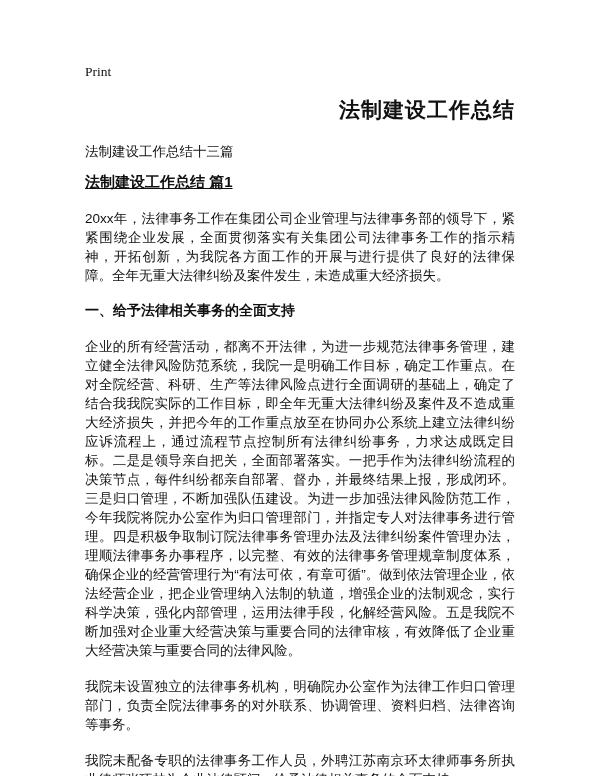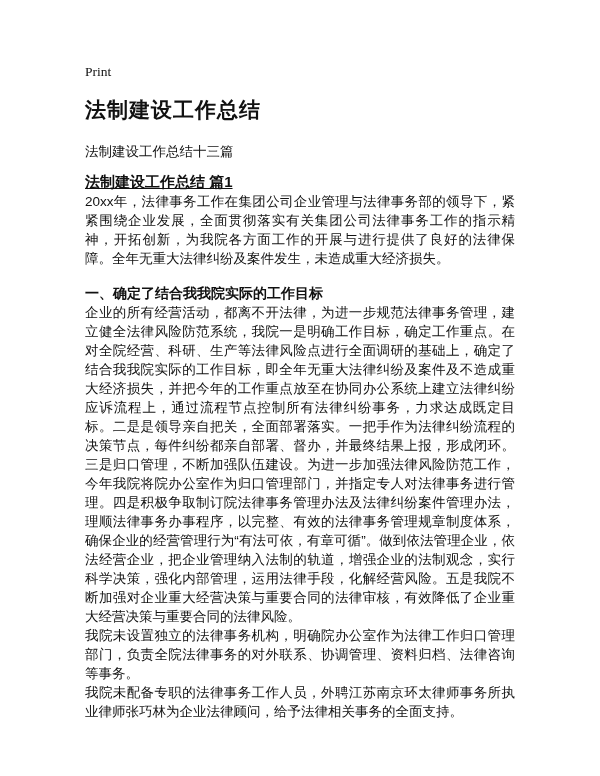--- a/index.html
+++ b/index.html
@@ -23,38 +23,38 @@
     line-height: 16px;
     color: #111111;
     text-decoration: none;
     cursor: pointer;
   }
   h1.page-title {
     margin-top: 17px;
     font-size: 21px;
     line-height: 26px;
     font-weight: bold;
-    text-align: left;
+    text-align: right;
     letter-spacing: 1px;
   }
   .subtitle {
     margin-top: 20px;
     font-size: 13.5px;
     line-height: 18px;
     font-weight: normal;
   }
   h2.section-title {
     margin-top: 11px;
     font-size: 15px;
     line-height: 20px;
     font-weight: bold;
     text-decoration: underline;
   }
   p.body-para {
-    margin-top: 0;
+    margin-top: 17px;
     font-size: 13.5px;
     line-height: 19px;
     text-align: justify;
     text-justify: inter-ideograph;
   }
   h3.sub-heading {
     margin-top: 16px;
     font-size: 14px;
     line-height: 19px;
     font-weight: bold;
@@ -68,21 +68,21 @@
   <a class="print-link">Print</a>
 
   <h1 class="page-title">法制建设工作总结</h1>
 
   <div class="subtitle">法制建设工作总结十三篇</div>
 
   <h2 class="section-title">法制建设工作总结 篇1</h2>
 
   <p class="body-para">20xx年，法律事务工作在集团公司企业管理与法律事务部的领导下，紧紧围绕企业发展，全面贯彻落实有关集团公司法律事务工作的指示精神，开拓创新，为我院各方面工作的开展与进行提供了良好的法律保障。全年无重大法律纠纷及案件发生，未造成重大经济损失。</p>
 
-  <h3 class="sub-heading">一、确定了结合我我院实际的工作目标</h3>
+  <h3 class="sub-heading">一、给予法律相关事务的全面支持</h3>
 
   <p class="body-para">企业的所有经营活动，都离不开法律，为进一步规范法律事务管理，建立健全法律风险防范系统，我院一是明确工作目标，确定工作重点。在对全院经营、科研、生产等法律风险点进行全面调研的基础上，确定了结合我我院实际的工作目标，即全年无重大法律纠纷及案件及不造成重大经济损失，并把今年的工作重点放至在协同办公系统上建立法律纠纷应诉流程上，通过流程节点控制所有法律纠纷事务，力求达成既定目标。二是是领导亲自把关，全面部署落实。一把手作为法律纠纷流程的决策节点，每件纠纷都亲自部署、督办，并最终结果上报，形成闭环。三是归口管理，不断加强队伍建设。为进一步加强法律风险防范工作，今年我院将院办公室作为归口管理部门，并指定专人对法律事务进行管理。四是积极争取制订院法律事务管理办法及法律纠纷案件管理办法，理顺法律事务办事程序，以完整、有效的法律事务管理规章制度体系，确保企业的经营管理行为“有法可依，有章可循”。做到依法管理企业，依法经营企业，把企业管理纳入法制的轨道，增强企业的法制观念，实行科学决策，强化内部管理，运用法律手段，化解经营风险。五是我院不断加强对企业重大经营决策与重要合同的法律审核，有效降低了企业重大经营决策与重要合同的法律风险。</p>
 
 
   <p class="body-para">我院未设置独立的法律事务机构，明确院办公室作为法律工作归口管理部门，负责全院法律事务的对外联系、协调管理、资料归档、法律咨询等事务。</p>
 
   <p class="body-para">我院未配备专职的法律事务工作人员，外聘江苏南京环太律师事务所执业律师张巧林为企业法律顾问，给予法律相关事务的全面支持。</p>
 
   
 

